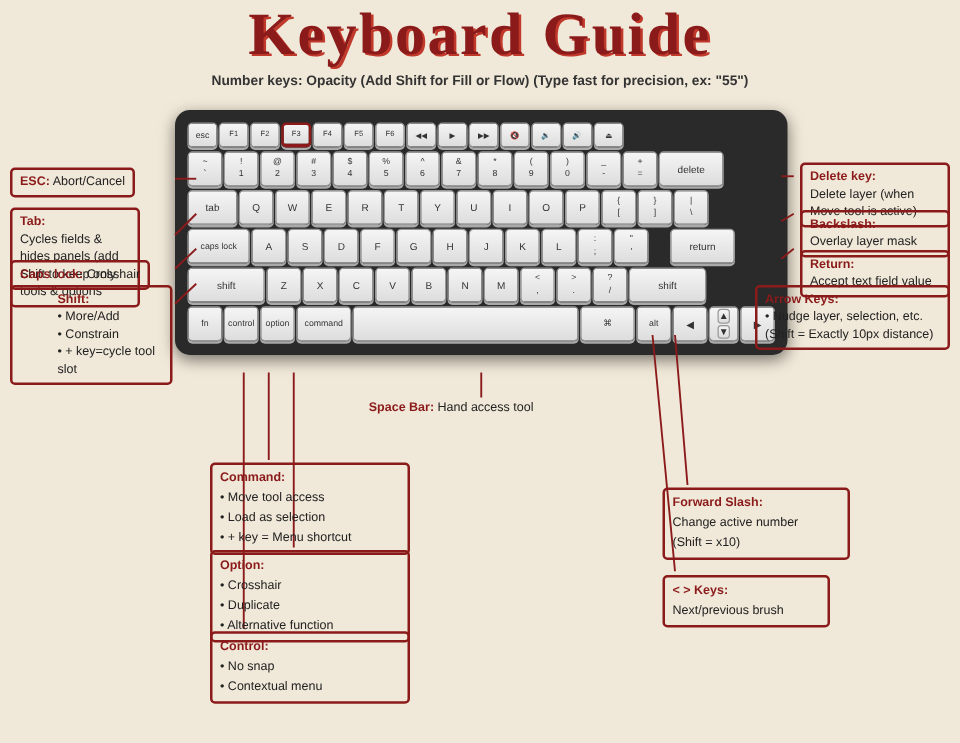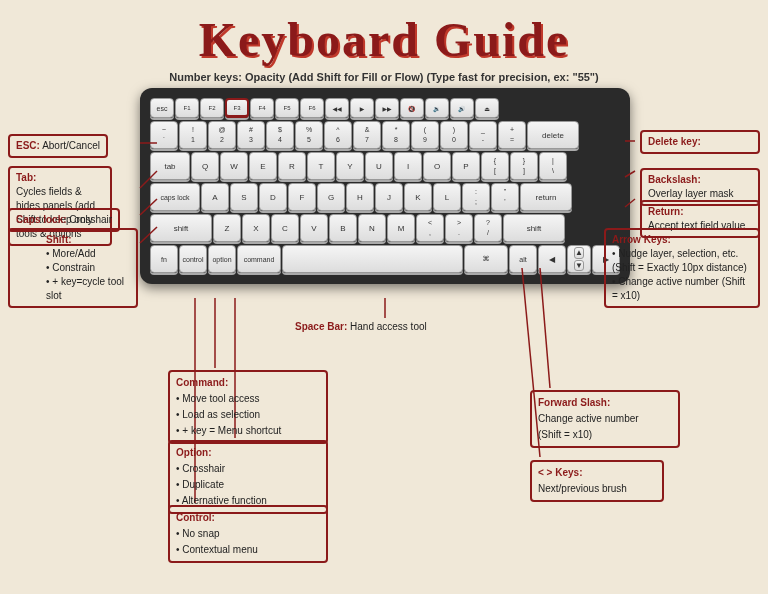--- a/index.html
+++ b/index.html
@@ -11,21 +11,21 @@
       position: relative;
       overflow: hidden;
     }
 
     .title {
       text-align: center;
       font-family: Georgia, serif;
       font-size: 48px;
       font-weight: bold;
       color: #8b1a1a;
-      padding-top: 12px;
+      padding-top: 0;
       letter-spacing: 2px;
       text-shadow: 2px 2px 0px #c0392b;
     }
 
     .number-keys-note {
       text-align: center;
       font-size: 11px;
       color: #333;
       margin-top: 4px;
       margin-bottom: 6px;
@@ -76,21 +76,21 @@
     .key-double {
       flex-direction: column;
       font-size: 7px;
       line-height: 1.2;
       justify-content: center;
       gap: 1px;
     }
     .key-caps { min-width: 50px; }
     .key-shift-l { min-width: 62px; }
     .key-shift-r { min-width: 62px; }
-    .key-enter { min-width: 52px; height: 28px; }
+    .key-enter { min-width: 52px; height: 28px; margin-left: 16px; }
     .key-space { flex: 1; min-width: 160px; }
     .key-fn-row { height: 20px; min-width: 24px; font-size: 7px; }
     .key-delete { min-width: 52px; }
     .key-command { min-width: 44px; font-size: 7px; }
     .key-tab { min-width: 40px; }
 
     .fn-row .key {
       height: 20px;
       font-size: 7px;
     }
@@ -416,36 +416,36 @@
 
 <div class="annotation shift-box annotation-box" style="width:130px">
   <strong>Shift:</strong><br>
   <span>• More/Add</span><br>
   <span>• Constrain</span><br>
   <span>• + key=cycle tool slot</span>
 </div>
 
 <div class="annotation delete-box annotation-box" style="width:120px">
   <strong>Delete key:</strong><br>
+  <span>Delete layer (when Move tool is active)</span>
 </div>
 
 <div class="annotation backslash-box annotation-box" style="width:120px">
   <strong>Backslash:</strong><br>
   <span>Overlay layer mask</span>
 </div>
 
 <div class="annotation return-box annotation-box" style="width:120px">
   <strong>Return:</strong><br>
   <span>Accept text field value</span>
 </div>
 
 <div class="annotation arrow-box annotation-box" style="width:156px; right:8px; top:228px">
   <strong>Arrow Keys:</strong><br>
   <span>• Nudge layer, selection, etc. (Shift = Exactly 10px distance)</span><br>
-  <span>• Change active number (Shift = x10)</span>
 </div>
 
 <div class="spacekey-label annotation">
   <strong>Space Bar:</strong>
   <span>Hand access tool</span>
 </div>
 
 <div class="annotation cmd-box annotation-box" style="width:160px">
   <strong>Command:</strong><br>
   <span>• Move tool access</span><br>

